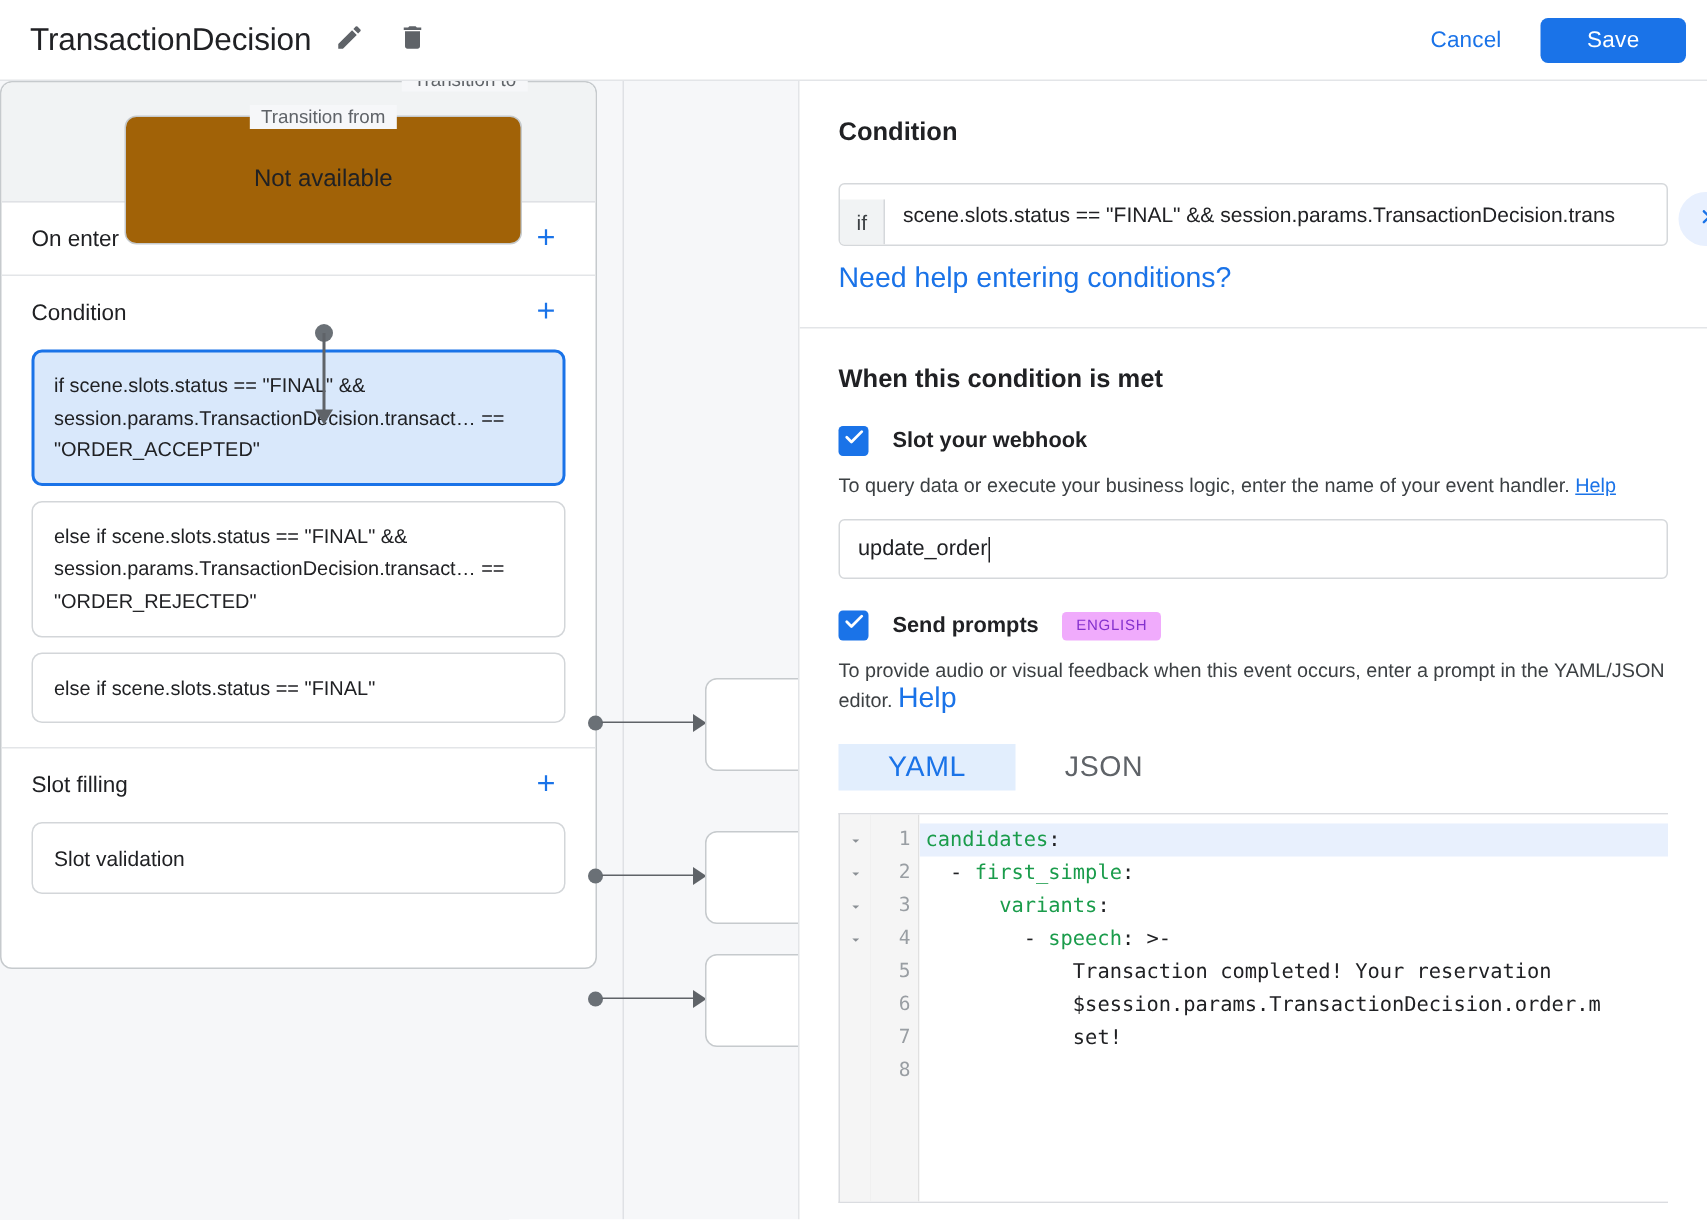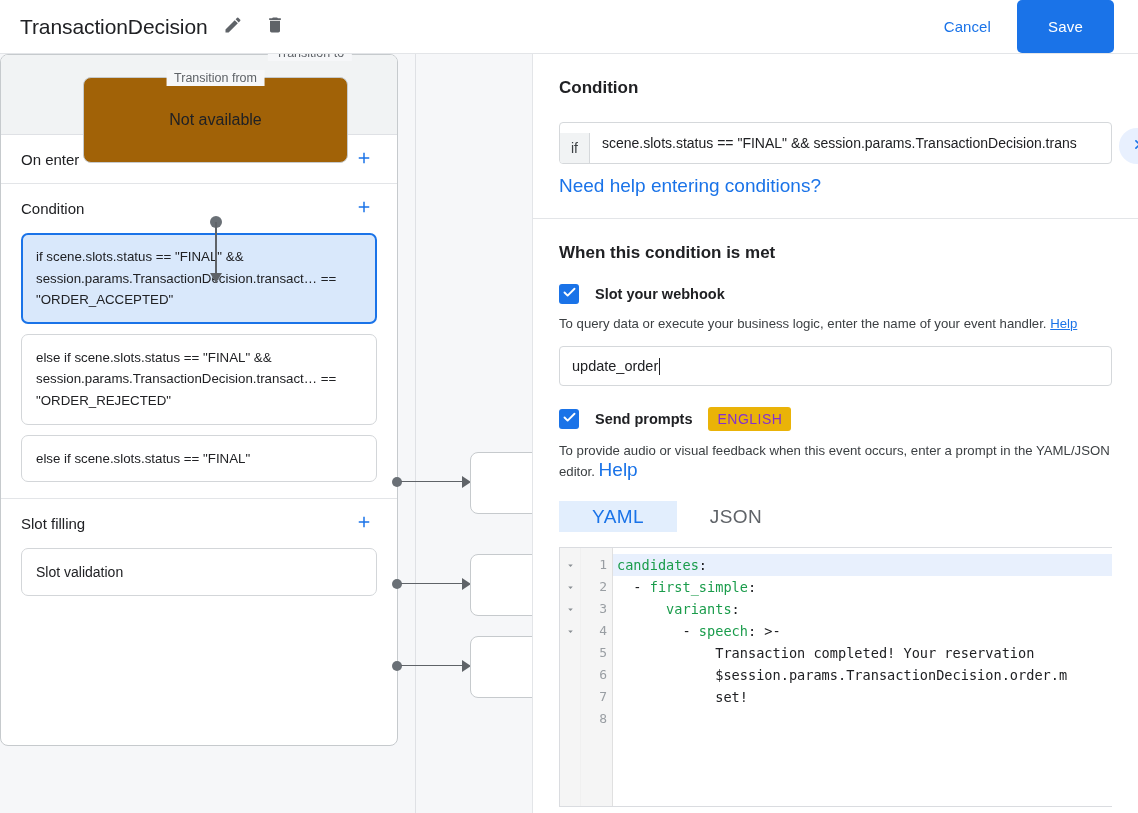--- a/index.html
+++ b/index.html
@@ -31,24 +31,24 @@
     border-radius: 50%; cursor: pointer; background: transparent; border: none;
   }
   .icon-btn svg { fill: #5f6368; }
   .topbar-spacer { flex: 1; }
   .cancel-btn {
     color: #1a73e8; font-size: 15px; font-weight: 500;
     background: transparent; border: none; cursor: pointer;
     padding: 8px 12px; border-radius: 4px; letter-spacing: 0.1px;
   }
   .save-btn {
-    margin-left: 14px; margin-right: 24px;
+    margin-left: 14px; margin-right: 14px;
     background: #1a73e8; color: #fff; border: none; cursor: pointer;
     font-size: 15px; font-weight: 500; letter-spacing: 0.2px;
-    height: 53px; min-width: 97px; border-radius: 5px;
+    height: 30px; min-width: 97px; border-radius: 5px;
   }
 
   
   .canvas {
     position: absolute; top: 54px; left: 0; width: 532px; height: 759px;
     background: #f6f7f9; overflow: hidden;
   }
   .canvas-inner { position: absolute; top: 0; left: 0; width: 620px; height: 759px; }
 
   .vdivider {
@@ -70,21 +70,21 @@
     display: flex; flex-direction: column; align-items: center;
     justify-content: center; height: 100%;
   }
   .fs-title { font-size: 16px; color: #202124; }
 
   #transition-from { left: 83px; top: 23px; width: 265px; height: 86px; }
   #transition-from .fs-legend { background: #f6f7f9; }
 
   
   #transition-to {
-    left: 17px; top: 189px; width: 398px; height: 692px;
+    left: 17px; top: 189px; width: 398px; height: 592px;
     background: #fff; border: 1px solid #c6cacd; border-radius: 8px;
     overflow: hidden;
   }
   #transition-to .fs-legend { background: #f6f7f9; }
   .tt-head {
     height: 80px; background: #f1f3f4; border-bottom: 1px solid #dfe1e5;
     display: flex; flex-direction: column; align-items: center; justify-content: center;
   }
   .tt-head-title { font-size: 17px; color: #202124; }
   .tt-head-sub { font-size: 12.5px; color: #5f6368; margin-top: 5px; }
@@ -181,22 +181,22 @@
 
   .check-row { display: flex; align-items: center; margin-top: 21px; }
   .checkbox {
     width: 20px; height: 20px; border-radius: 3px; background: #1a73e8;
     display: flex; align-items: center; justify-content: center; cursor: pointer;
     flex: none;
   }
   .checkbox svg { stroke: #fff; }
   .check-label { font-size: 14.5px; font-weight: 700; color: #202124; margin-left: 16px; }
   .badge {
-    margin-left: 16px; background: #eab308; color: #8430ce;
-    font-size: 14px; font-weight: 500; letter-spacing: 0.5px;
+    margin-left: 16px; background: #f0abfc; color: #8430ce;
+    font-size: 10px; font-weight: 500; letter-spacing: 0.5px;
     padding: 4px 9px; border-radius: 3px;
   }
   .desc {
     font-size: 13.2px; color: #3c4043; line-height: 19px; margin-top: 10px;
     max-width: 554px;
   }
   .text-input {
     margin-top: 13px; width: 100%; height: 40px;
     border: 1px solid #d5d8db; border-radius: 4px;
     display: flex; align-items: center; padding: 0 12px;

